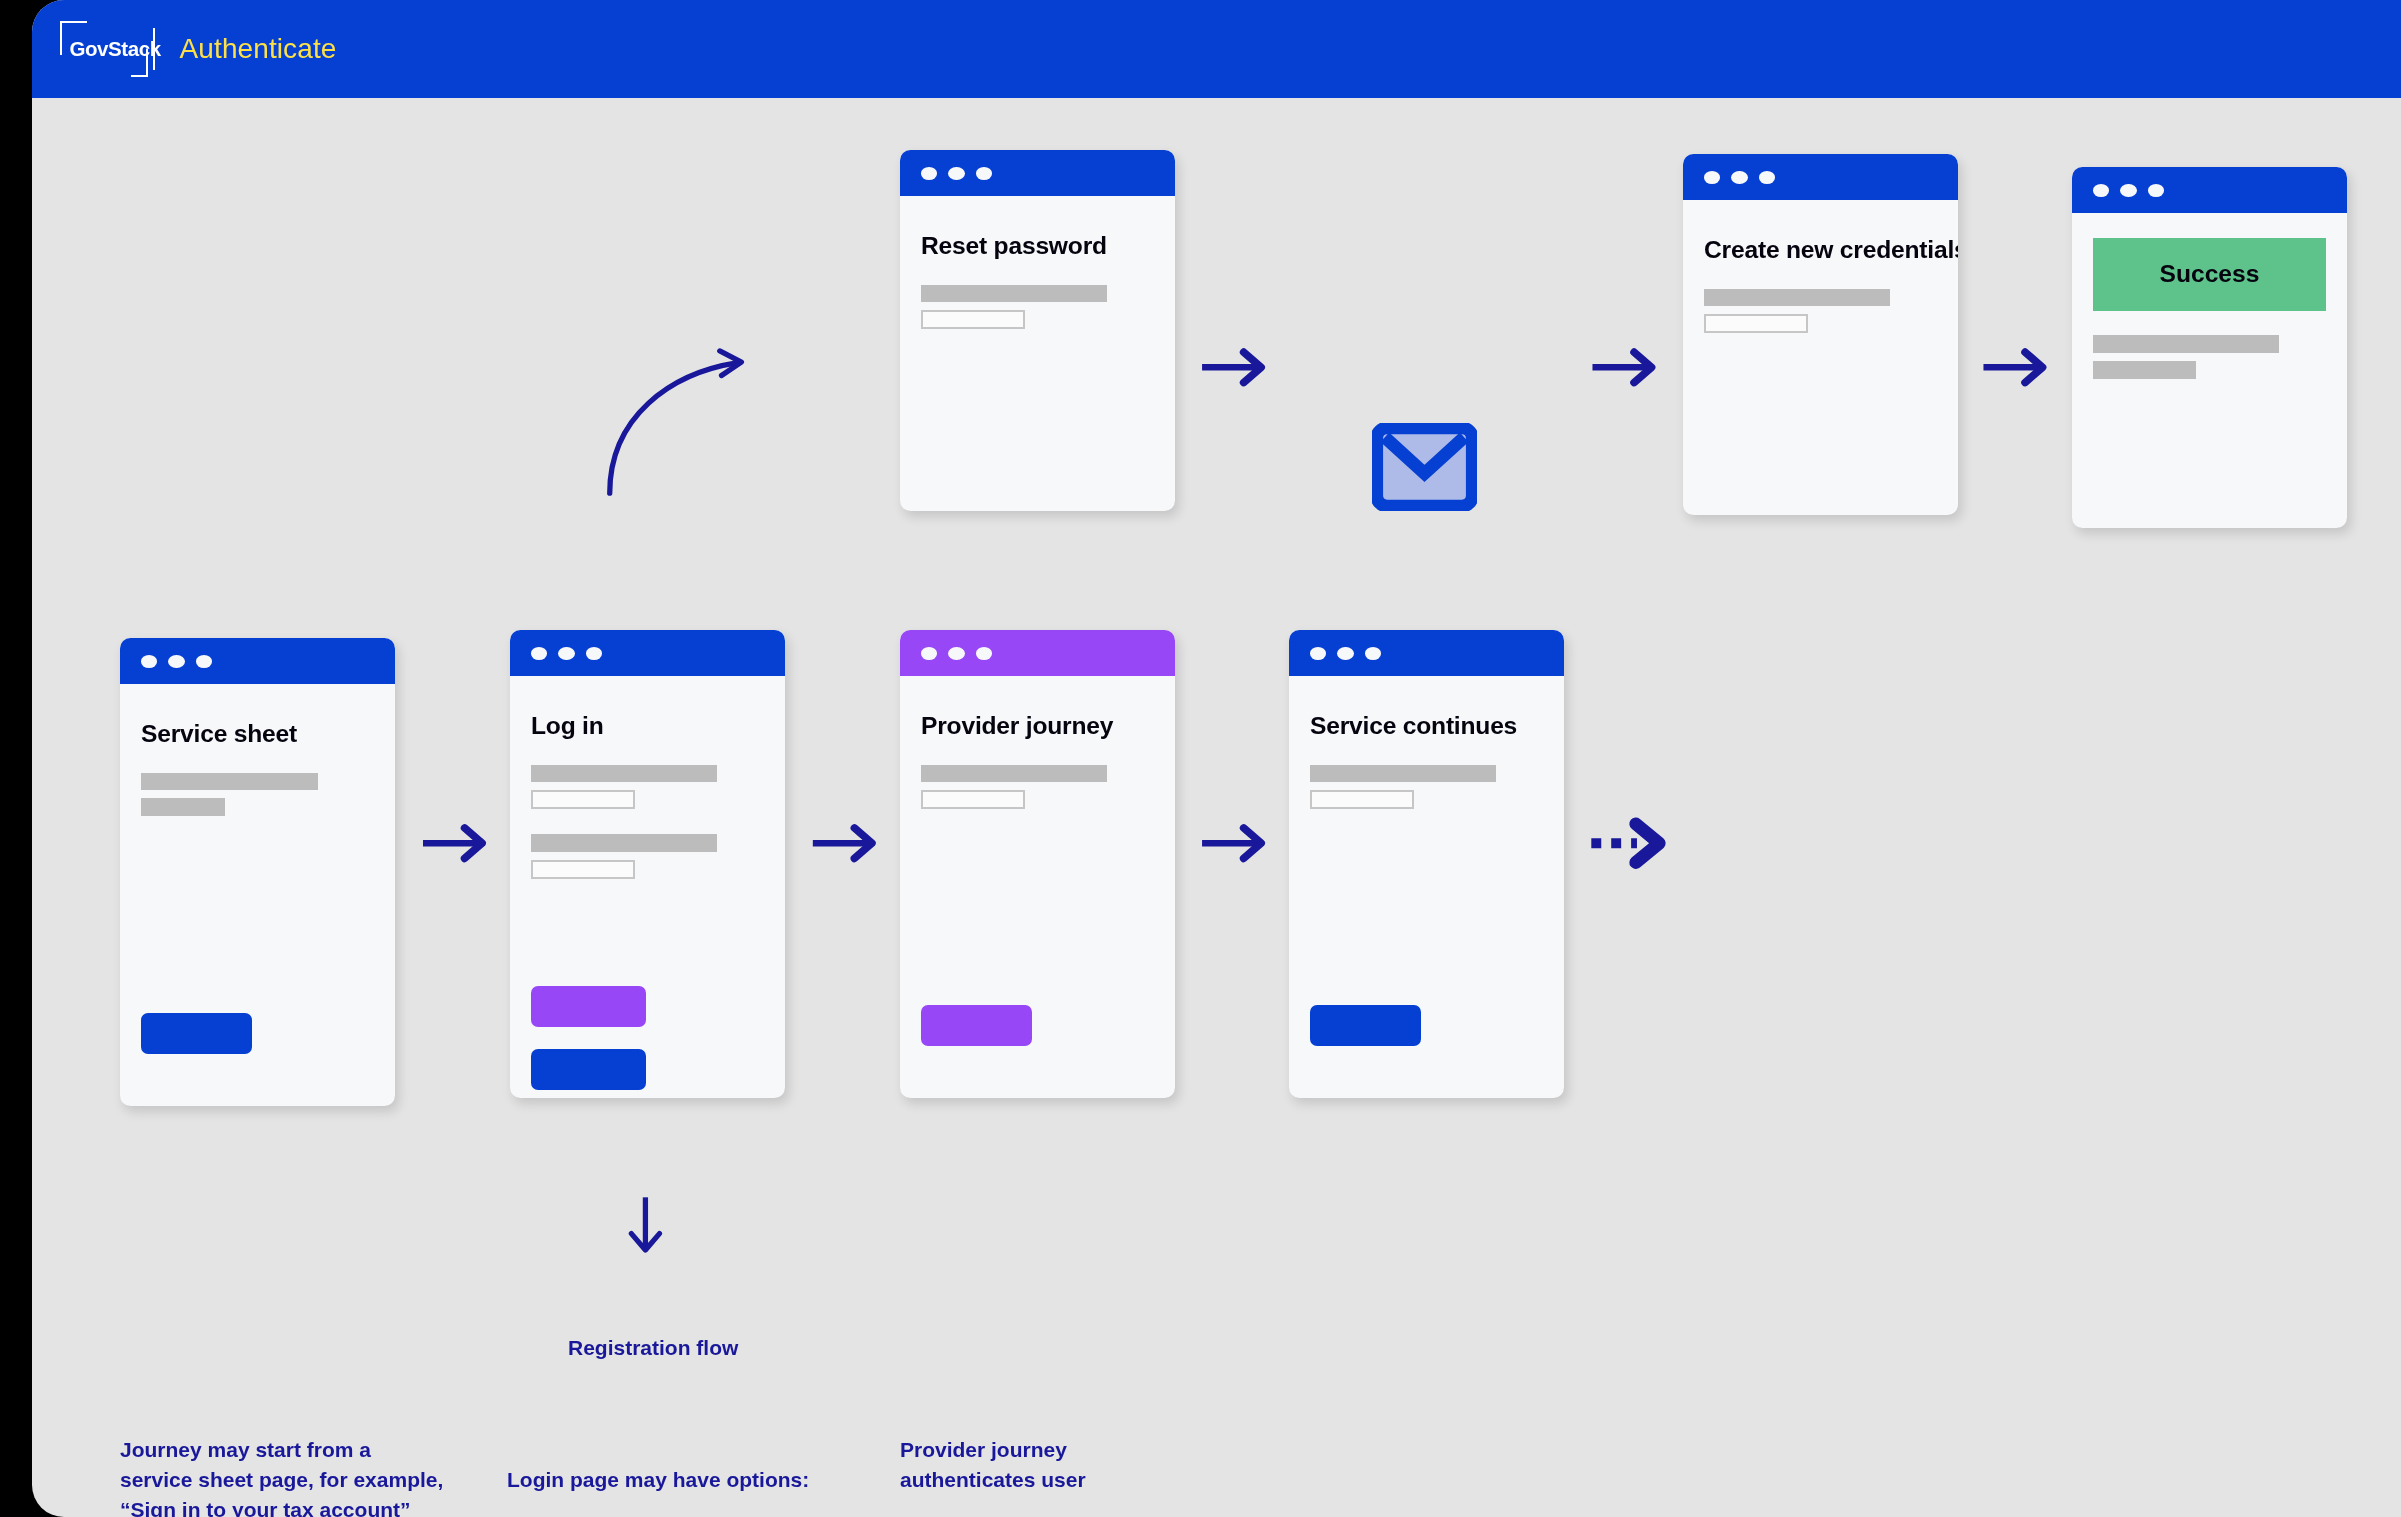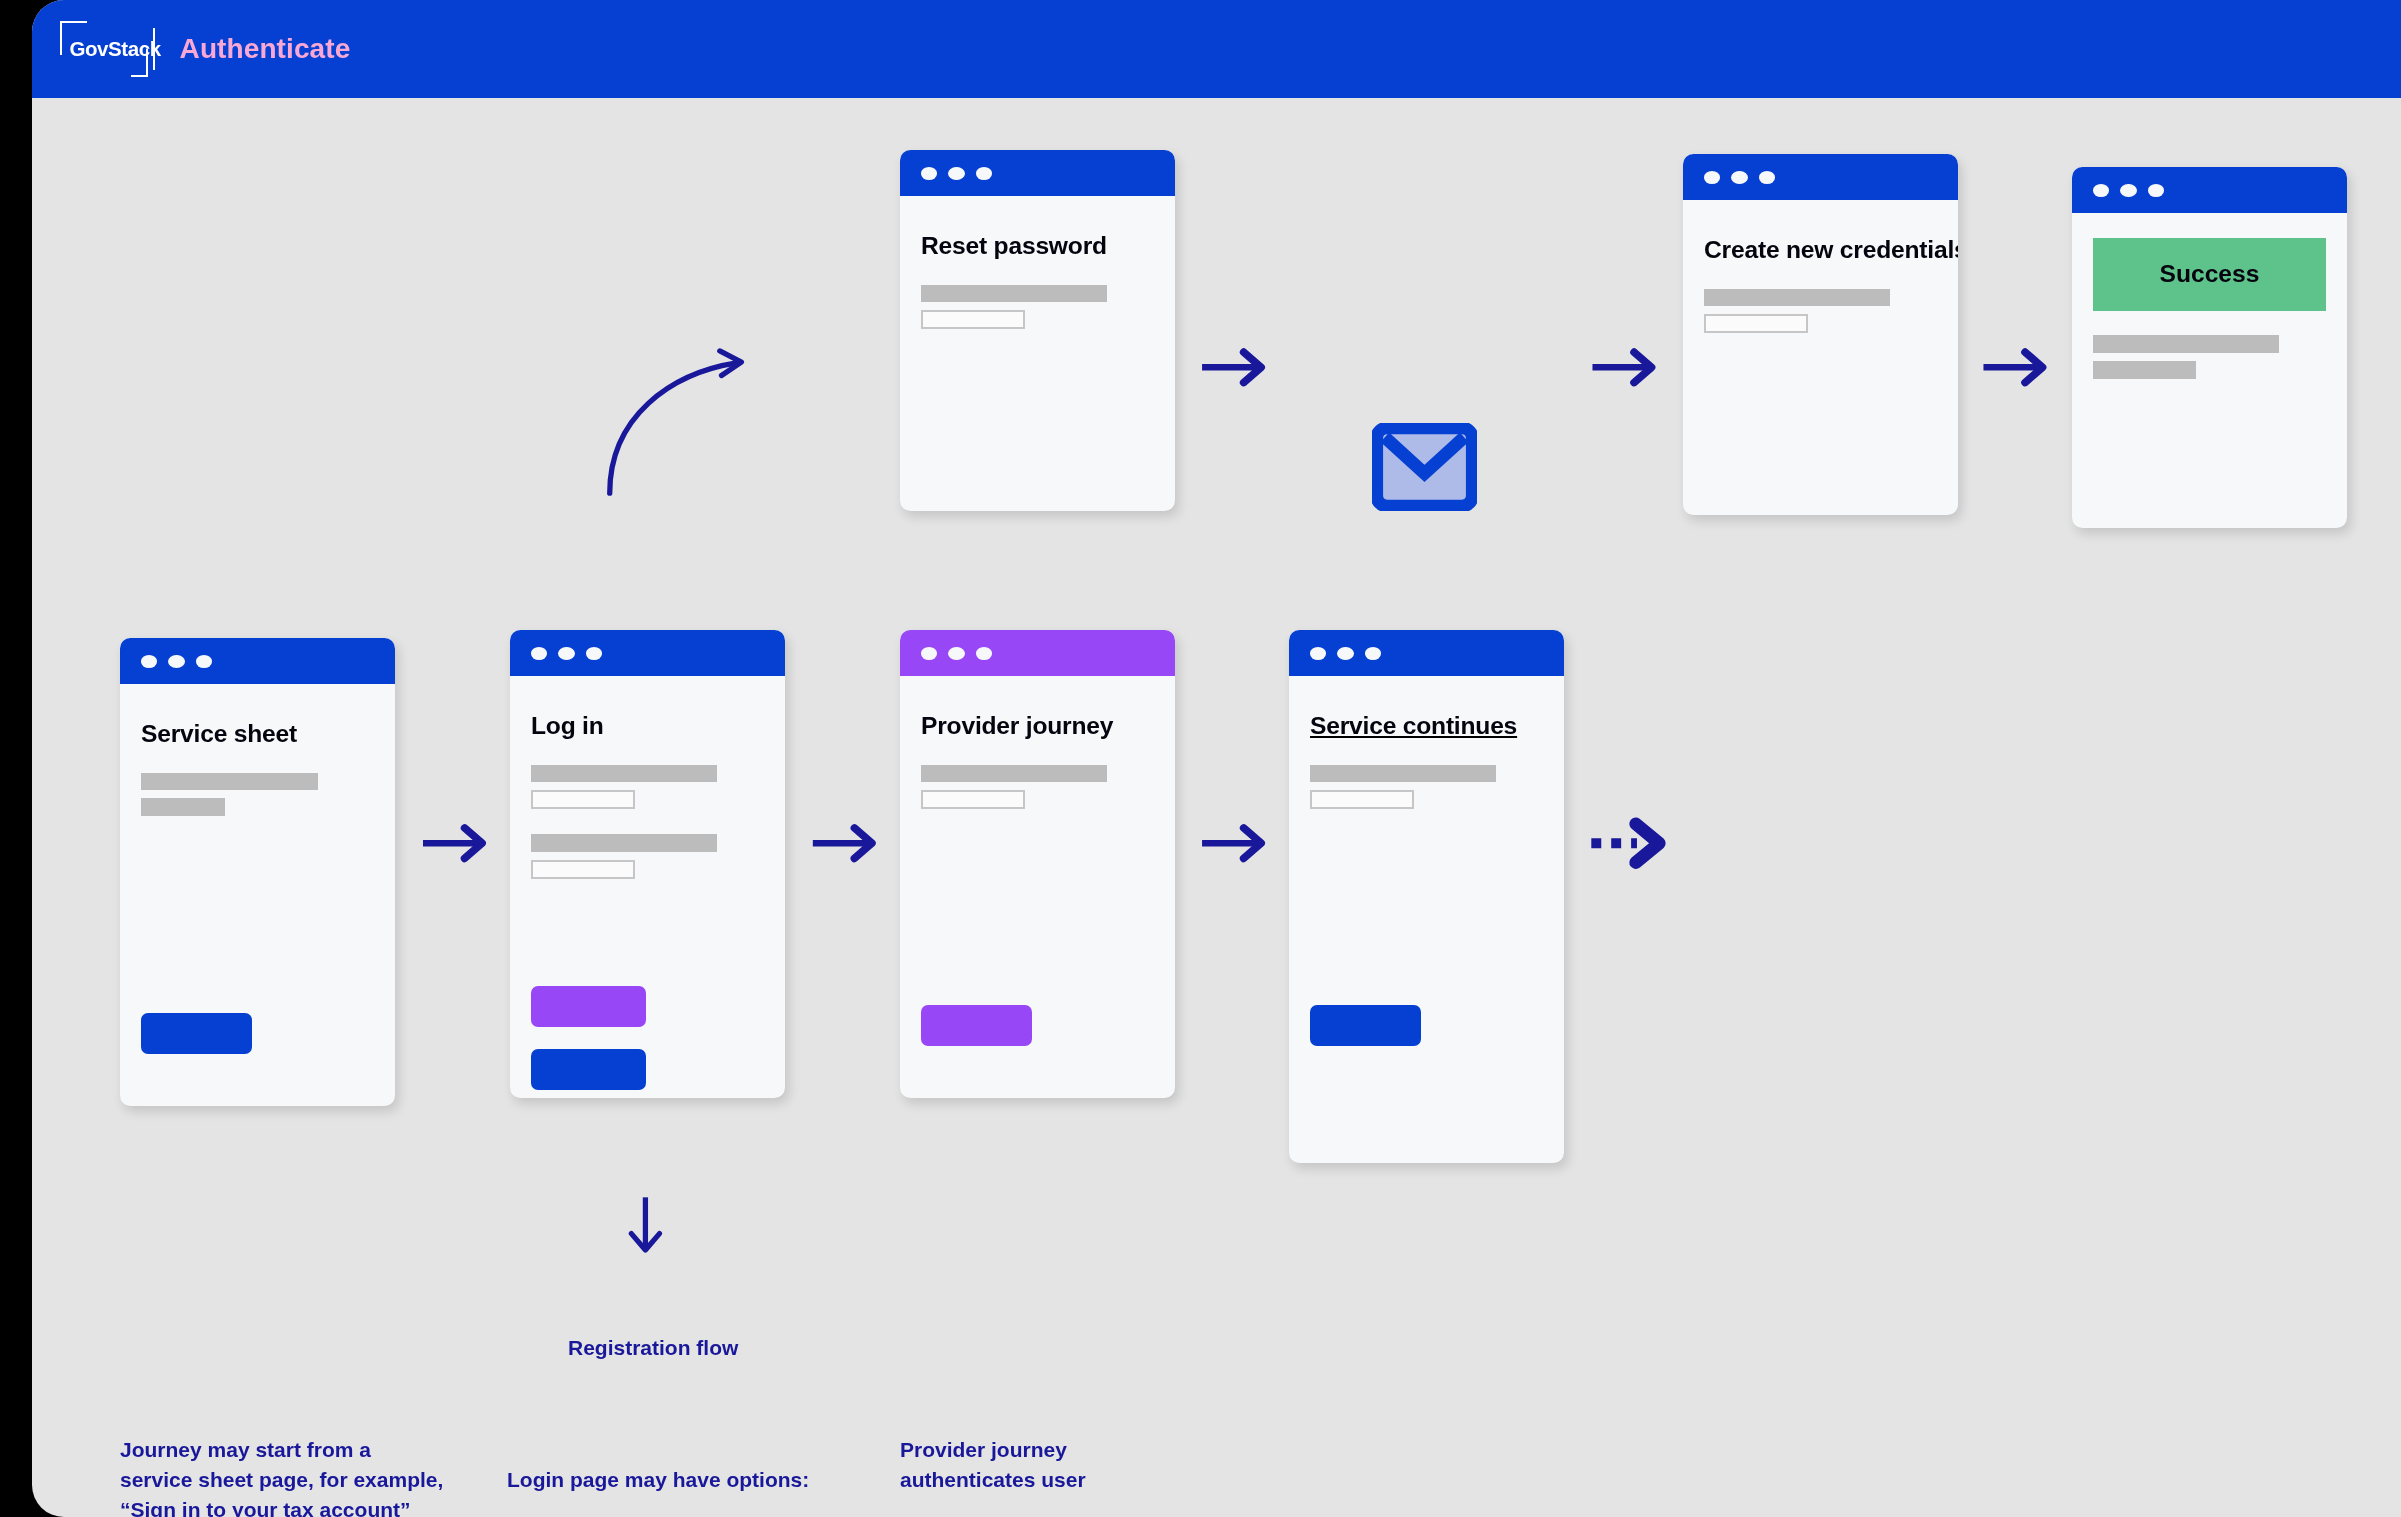--- a/index.html
+++ b/index.html
@@ -63,23 +63,23 @@
     letter-spacing: -0.4px;
     white-space: nowrap;
   }
   #header-divider {
     width: 2.3px;
     height: 42px;
     background: #ffffff;
     margin-left: 4.7px;
   }
   #header-title {
-    color: #f9a8d4;
+    color: #fde047;
     font-size: 28px;
-    font-weight: 700;
+    font-weight: 400;
     margin-left: 24.6px;
     letter-spacing: 0.1px;
   }
 
   
   #canvas {
     position: absolute;
     left: 0; top: 98px;
     width: 2401px;
     height: 1419px;
@@ -286,21 +286,21 @@
         <span class="dot"></span>
       </div>
       <div class="card-body">
         <div class="card-title">Provider journey</div>
         <div class="label-bar" style="width:80%;"></div>
         <div class="input-box" style="width:43%;"></div>
         <div class="btn purple" style="left:21px; top:293px; width:111px;"></div>
       </div>
     </div>
 
-    <div class="card" style="left:1257px; top:532px; width:275px; height:533px;text-decoration:underline;">
+    <div class="card" style="left:1257px; top:532px; width:275px; height:468px;">
       <div class="card-bar">
         <span class="dot"></span>
         <span class="dot"></span>
         <span class="dot"></span>
       </div>
       <div class="card-body">
         <div class="card-title">Service continues</div>
         <div class="label-bar" style="width:80%;"></div>
         <div class="input-box" style="width:43%;"></div>
         <div class="btn" style="left:21px; top:293px; width:111px;"></div>

